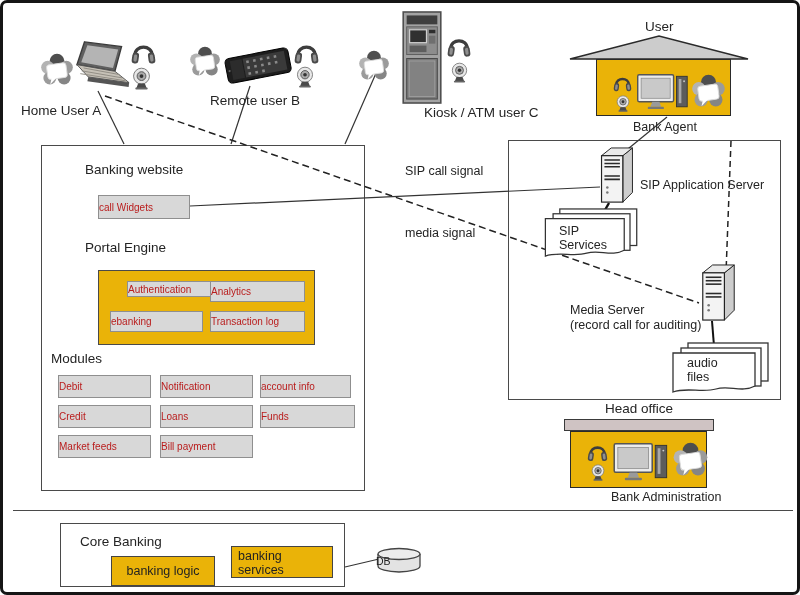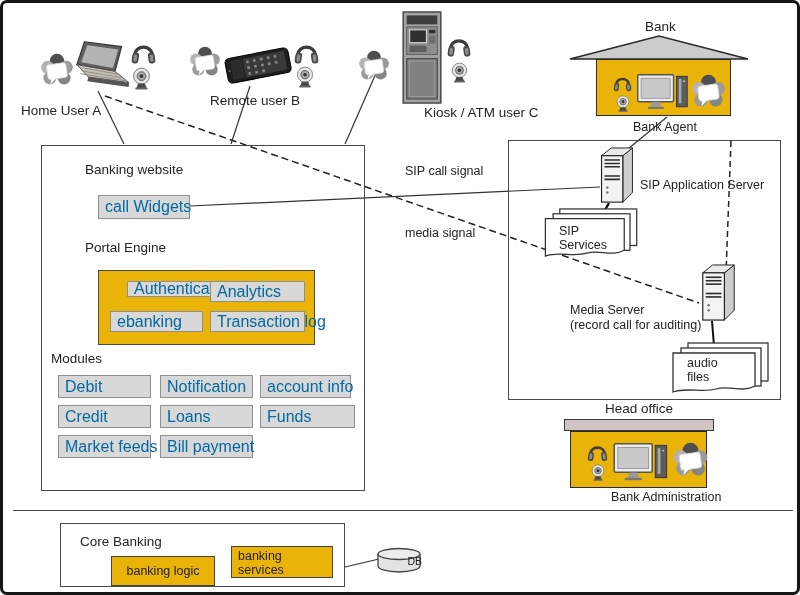--- a/index.html
+++ b/index.html
@@ -4,21 +4,21 @@
 <style>
   html,body{margin:0;padding:0;background:#fff;font-family:"Liberation Sans",sans-serif;}
   #canvas{position:relative;width:800px;height:595px;background:#fff;box-sizing:border-box;
           border:3px solid #151515;border-radius:7px;overflow:hidden;}
   .abs{position:absolute;}
   .lbl{position:absolute;font-size:12.5px;color:#242424;white-space:nowrap;line-height:1.1;}
   .title{position:absolute;font-size:13.5px;color:#242424;white-space:nowrap;line-height:1.1;}
   .bigbox{position:absolute;border:1.4px solid #4a4a4a;box-sizing:border-box;background:transparent;}
   .whitebox{position:absolute;border:1.2px solid #555;box-sizing:border-box;background:#eab308;}
   .graybox{position:absolute;background:#d8d8d8;border:1px solid #8f8f8f;box-sizing:border-box;
-           font-size:16px;color:#0369a1;display:flex;align-items:center;padding-left:6px;white-space:nowrap;}
+           font-size:10px;color:#b91c1c;display:flex;align-items:center;white-space:nowrap;}
   .doc-text{position:absolute;font-size:12.5px;color:#242424;line-height:14px;z-index:4;}
   svg.icon{position:absolute;z-index:3;}
   #connectors{position:absolute;left:0;top:0;z-index:2;pointer-events:none;}
   .ztext{z-index:4;}
   .sep{position:absolute;border-top:1.4px solid #4a4a4a;}
 </style>
 </head>
 <body>
 
 <div id="canvas">
@@ -178,21 +178,21 @@
       <use href="#sym-atm"></use>
     </svg>
   <svg class="icon" style="left:444px;top:30px" width="24" height="26">
       <use href="#sym-headphones"></use>
     </svg>
   <svg class="icon" style="left:447px;top:59px" width="19" height="21">
       <use href="#sym-webcam"></use>
     </svg>
   <div class="title ztext" style="left:421px;top:103px">Kiosk / ATM user C</div>
 
-  <div class="title ztext" style="left:642px;top:17px">Bank</div>
+  <div class="title ztext" style="left:642px;top:17px">User</div>
   <svg class="icon" style="left:566px;top:31px;z-index:1" width="180" height="27" viewBox="0 0 180 27">
     <polygon points="1,25 90,2 179,25" fill="#cccccc" stroke="#2a2a2a" stroke-width="1.5"></polygon>
   </svg>
   <div class="whitebox" style="left:593px;top:56px;width:135px;height:57px;border-width:1.6px;border-color:#2a2a2a;z-index:1"></div>
   <svg class="icon" style="left:610px;top:70px" width="19" height="20">
       <use href="#sym-headphones"></use>
     </svg>
   <svg class="icon" style="left:612px;top:92px" width="16" height="17">
       <use href="#sym-webcam"></use>
     </svg>
@@ -270,15 +270,15 @@
 
   <div class="sep" style="left:10px;top:507px;width:780px"></div>
 
   <div class="bigbox" style="left:57px;top:520px;width:285px;height:64px;z-index:1"></div>
   <div class="title ztext" style="left:77px;top:532px">Core Banking</div>
   <div class="whitebox ztext" style="left:108px;top:553px;width:104px;height:30px;border-color:#444;display:flex;align-items:center;justify-content:center;font-size:12.5px;color:#222">banking logic</div>
   <div class="whitebox ztext" style="left:228px;top:543px;width:102px;height:32px;border-color:#444;font-size:12.5px;color:#222;padding:2px 6px;line-height:14px;box-sizing:border-box">banking services</div>
   <svg class="icon" style="left:373px;top:544px" width="46" height="26">
       <use href="#sym-db"></use>
     </svg>
-  <div class="ztext abs" style="left:373px;top:552px;width:46px;text-align:right;font-size:10.5px;color:#222;position:absolute">DB</div>
+  <div class="ztext abs" style="left:373px;top:552px;width:46px;text-align:left;font-size:10.5px;color:#222;position:absolute">DB</div>
 
 </div>
 
 </body></html>

